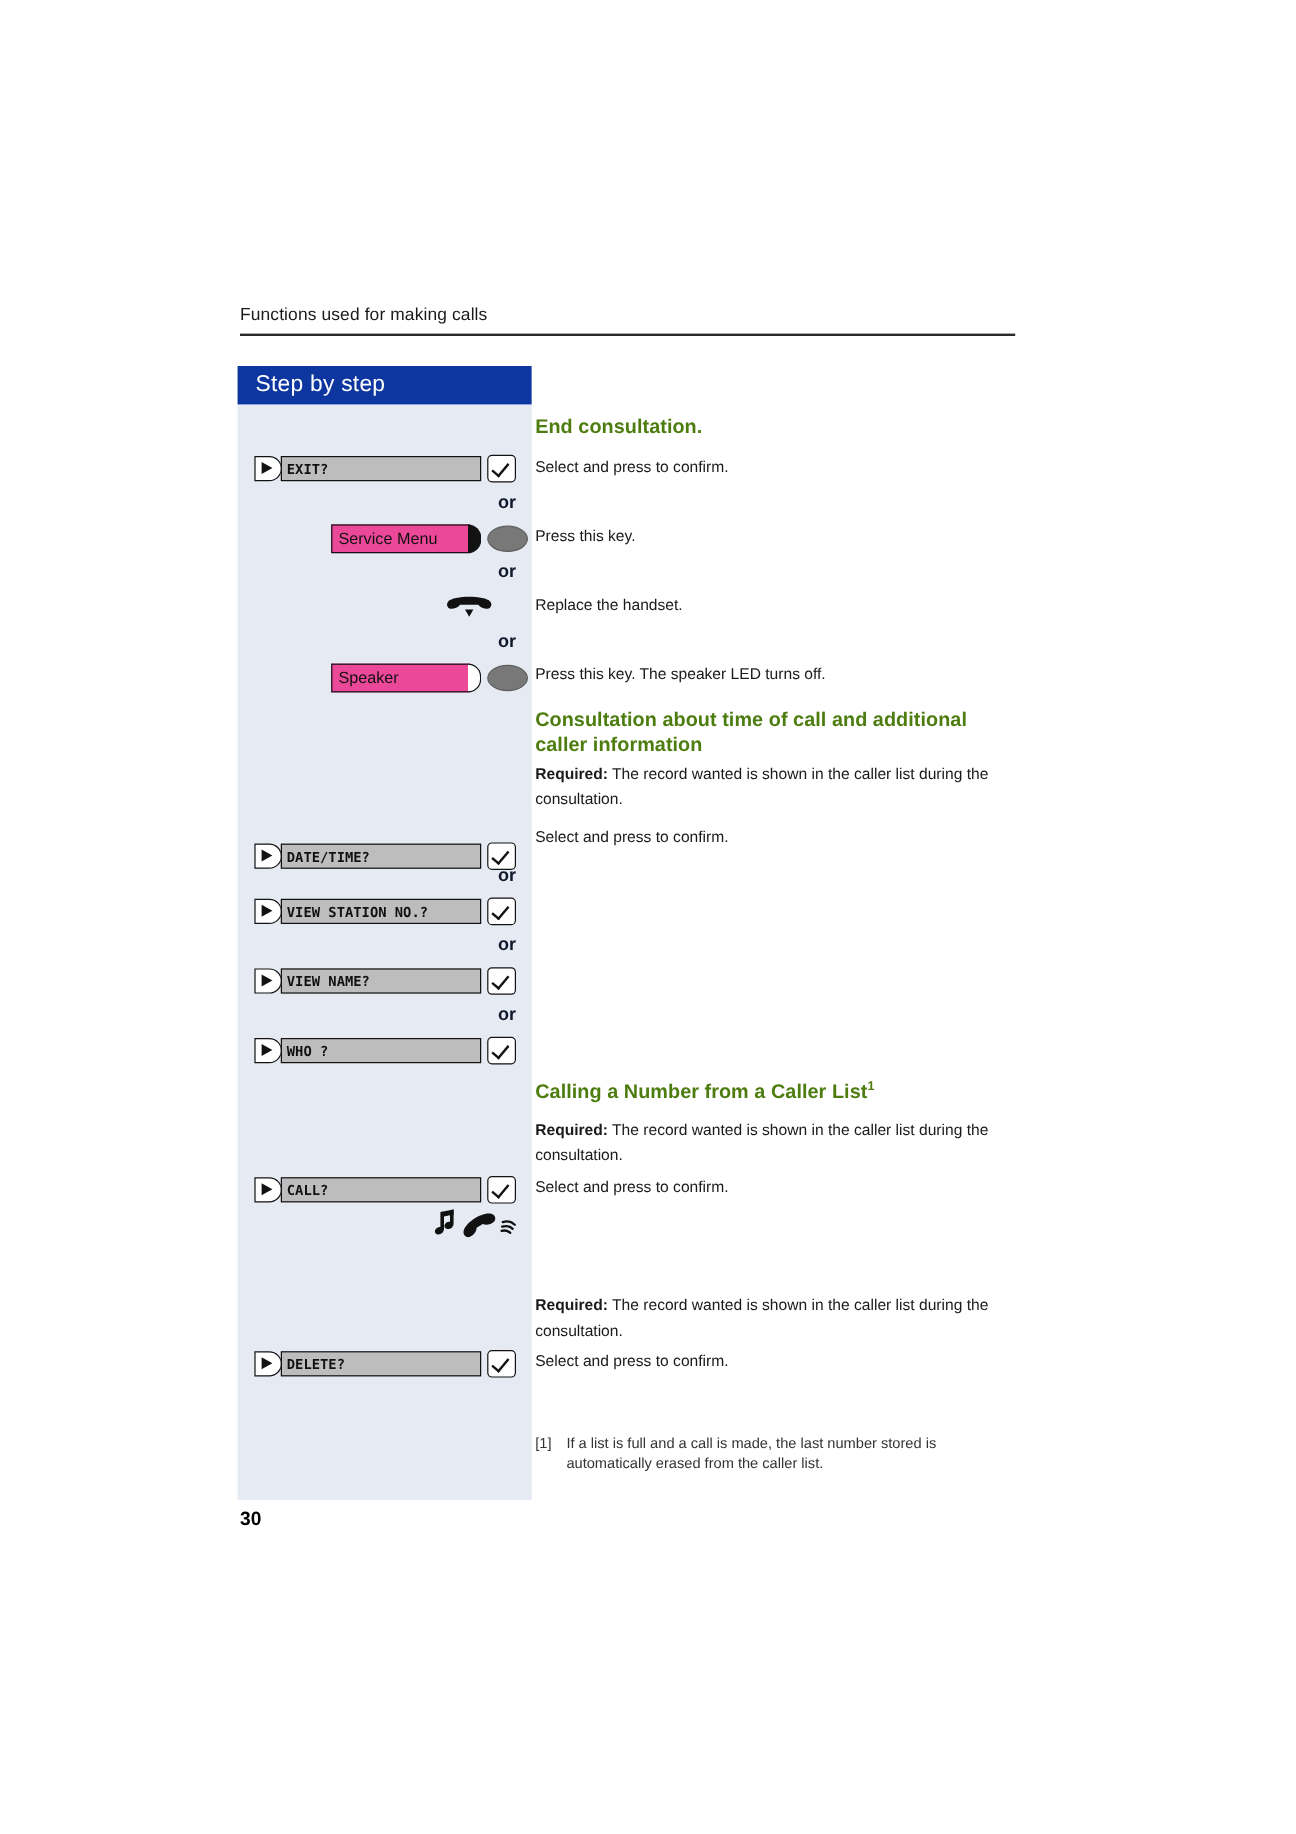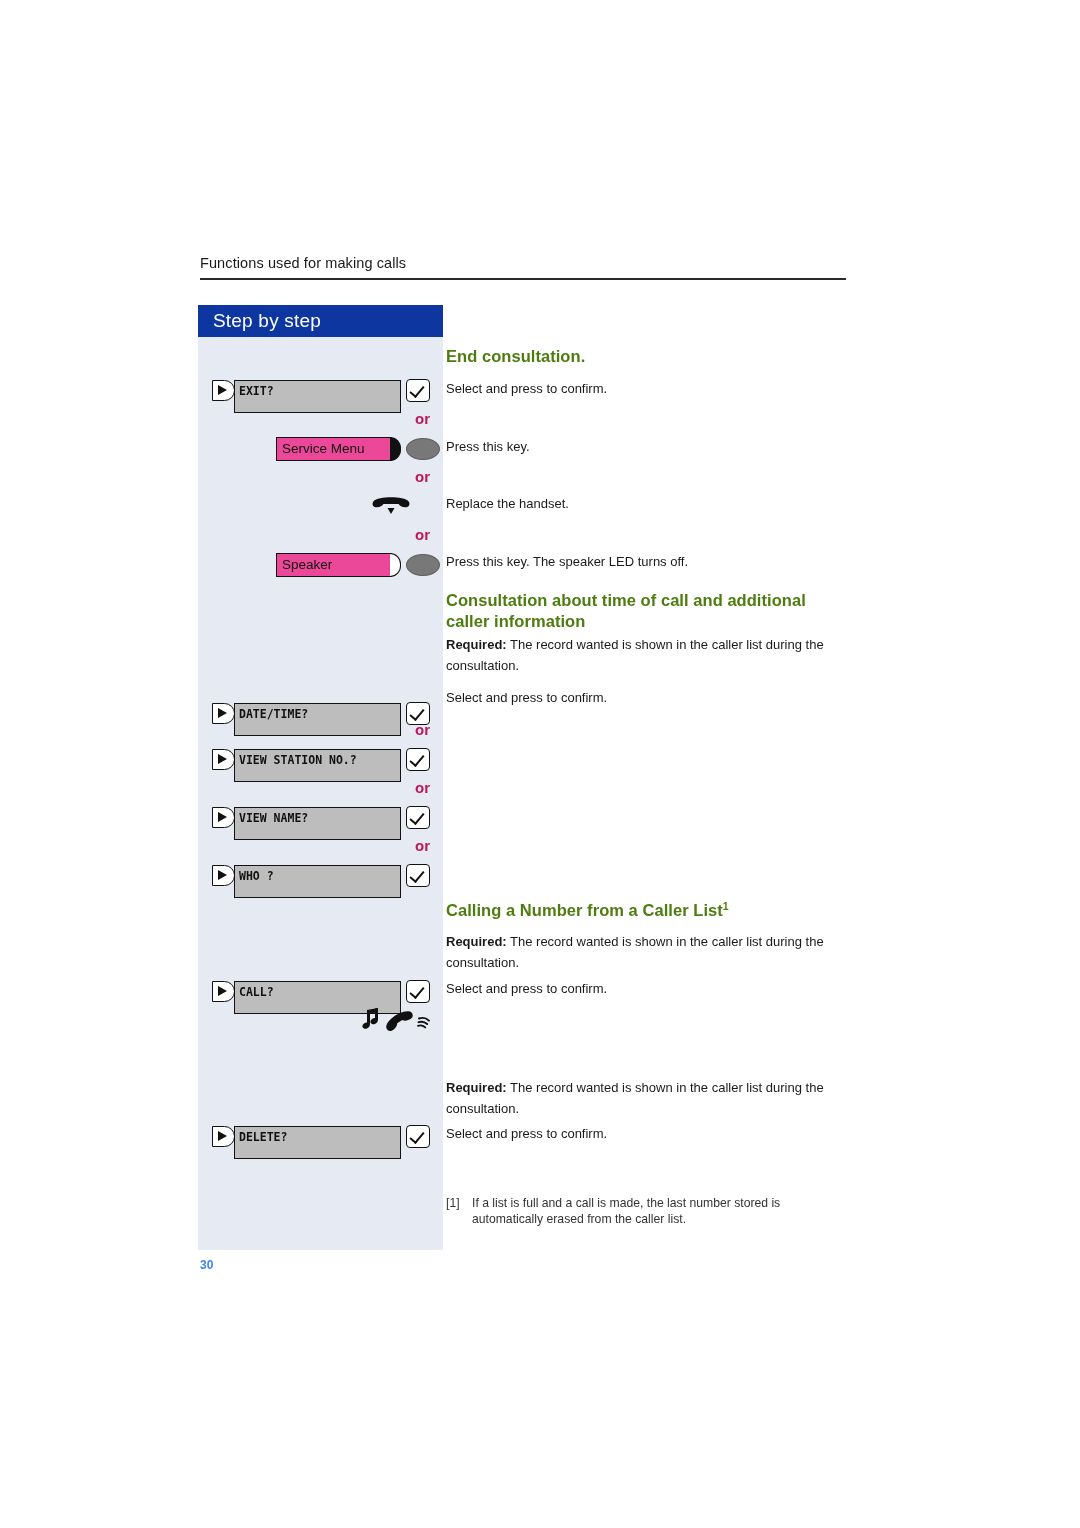--- a/index.html
+++ b/index.html
@@ -95,21 +95,21 @@
     position: absolute;
     left: 5px; top: 4.2px;
     width: 0; height: 0;
     border-left: 9px solid #121212;
     border-top: 5.5px solid transparent;
     border-bottom: 5.5px solid transparent;
   }
   .opt-field {
     position: absolute;
     left: 36px; top: 1px;
-    width: 167px; height: 33px;
+    width: 167px; height: 21px;
     background: #bdbdbd;
     border: 1.8px solid #121212;
     box-sizing: border-box;
   }
   .opt-label {
     position: absolute;
     left: 4px; top: 3px;
     font-family: "DejaVu Sans Mono", monospace;
     font-size: 11.5px;
     font-weight: bold;
@@ -137,21 +137,21 @@
   }
 
   
   .or {
     position: absolute;
     left: 0;
     width: 232px;
     text-align: right;
     font-size: 15px;
     font-weight: bold;
-    color: #be185d;
+    color: #0f172a;
   }
 
   
   .fkey {
     position: absolute;
     height: 26px;
   }
   .fkey-plate {
     position: absolute;
     left: 0; top: 0;
@@ -244,23 +244,23 @@
   #footnote .fn-body {
     margin-left: 26px;
     display: block;
   }
 
   
   #folio {
     position: absolute;
     left: 200px;
     top: 1258px;
-    font-size: 12px;
+    font-size: 16px;
     font-weight: bold;
-    color: #3b82f6;
+    color: #000000;
   }
 </style>
 </head>
 <body>
 
 <div id="page">
 
   <div id="running-head">Functions used for making calls</div>
   <div id="head-rule"></div>
 

